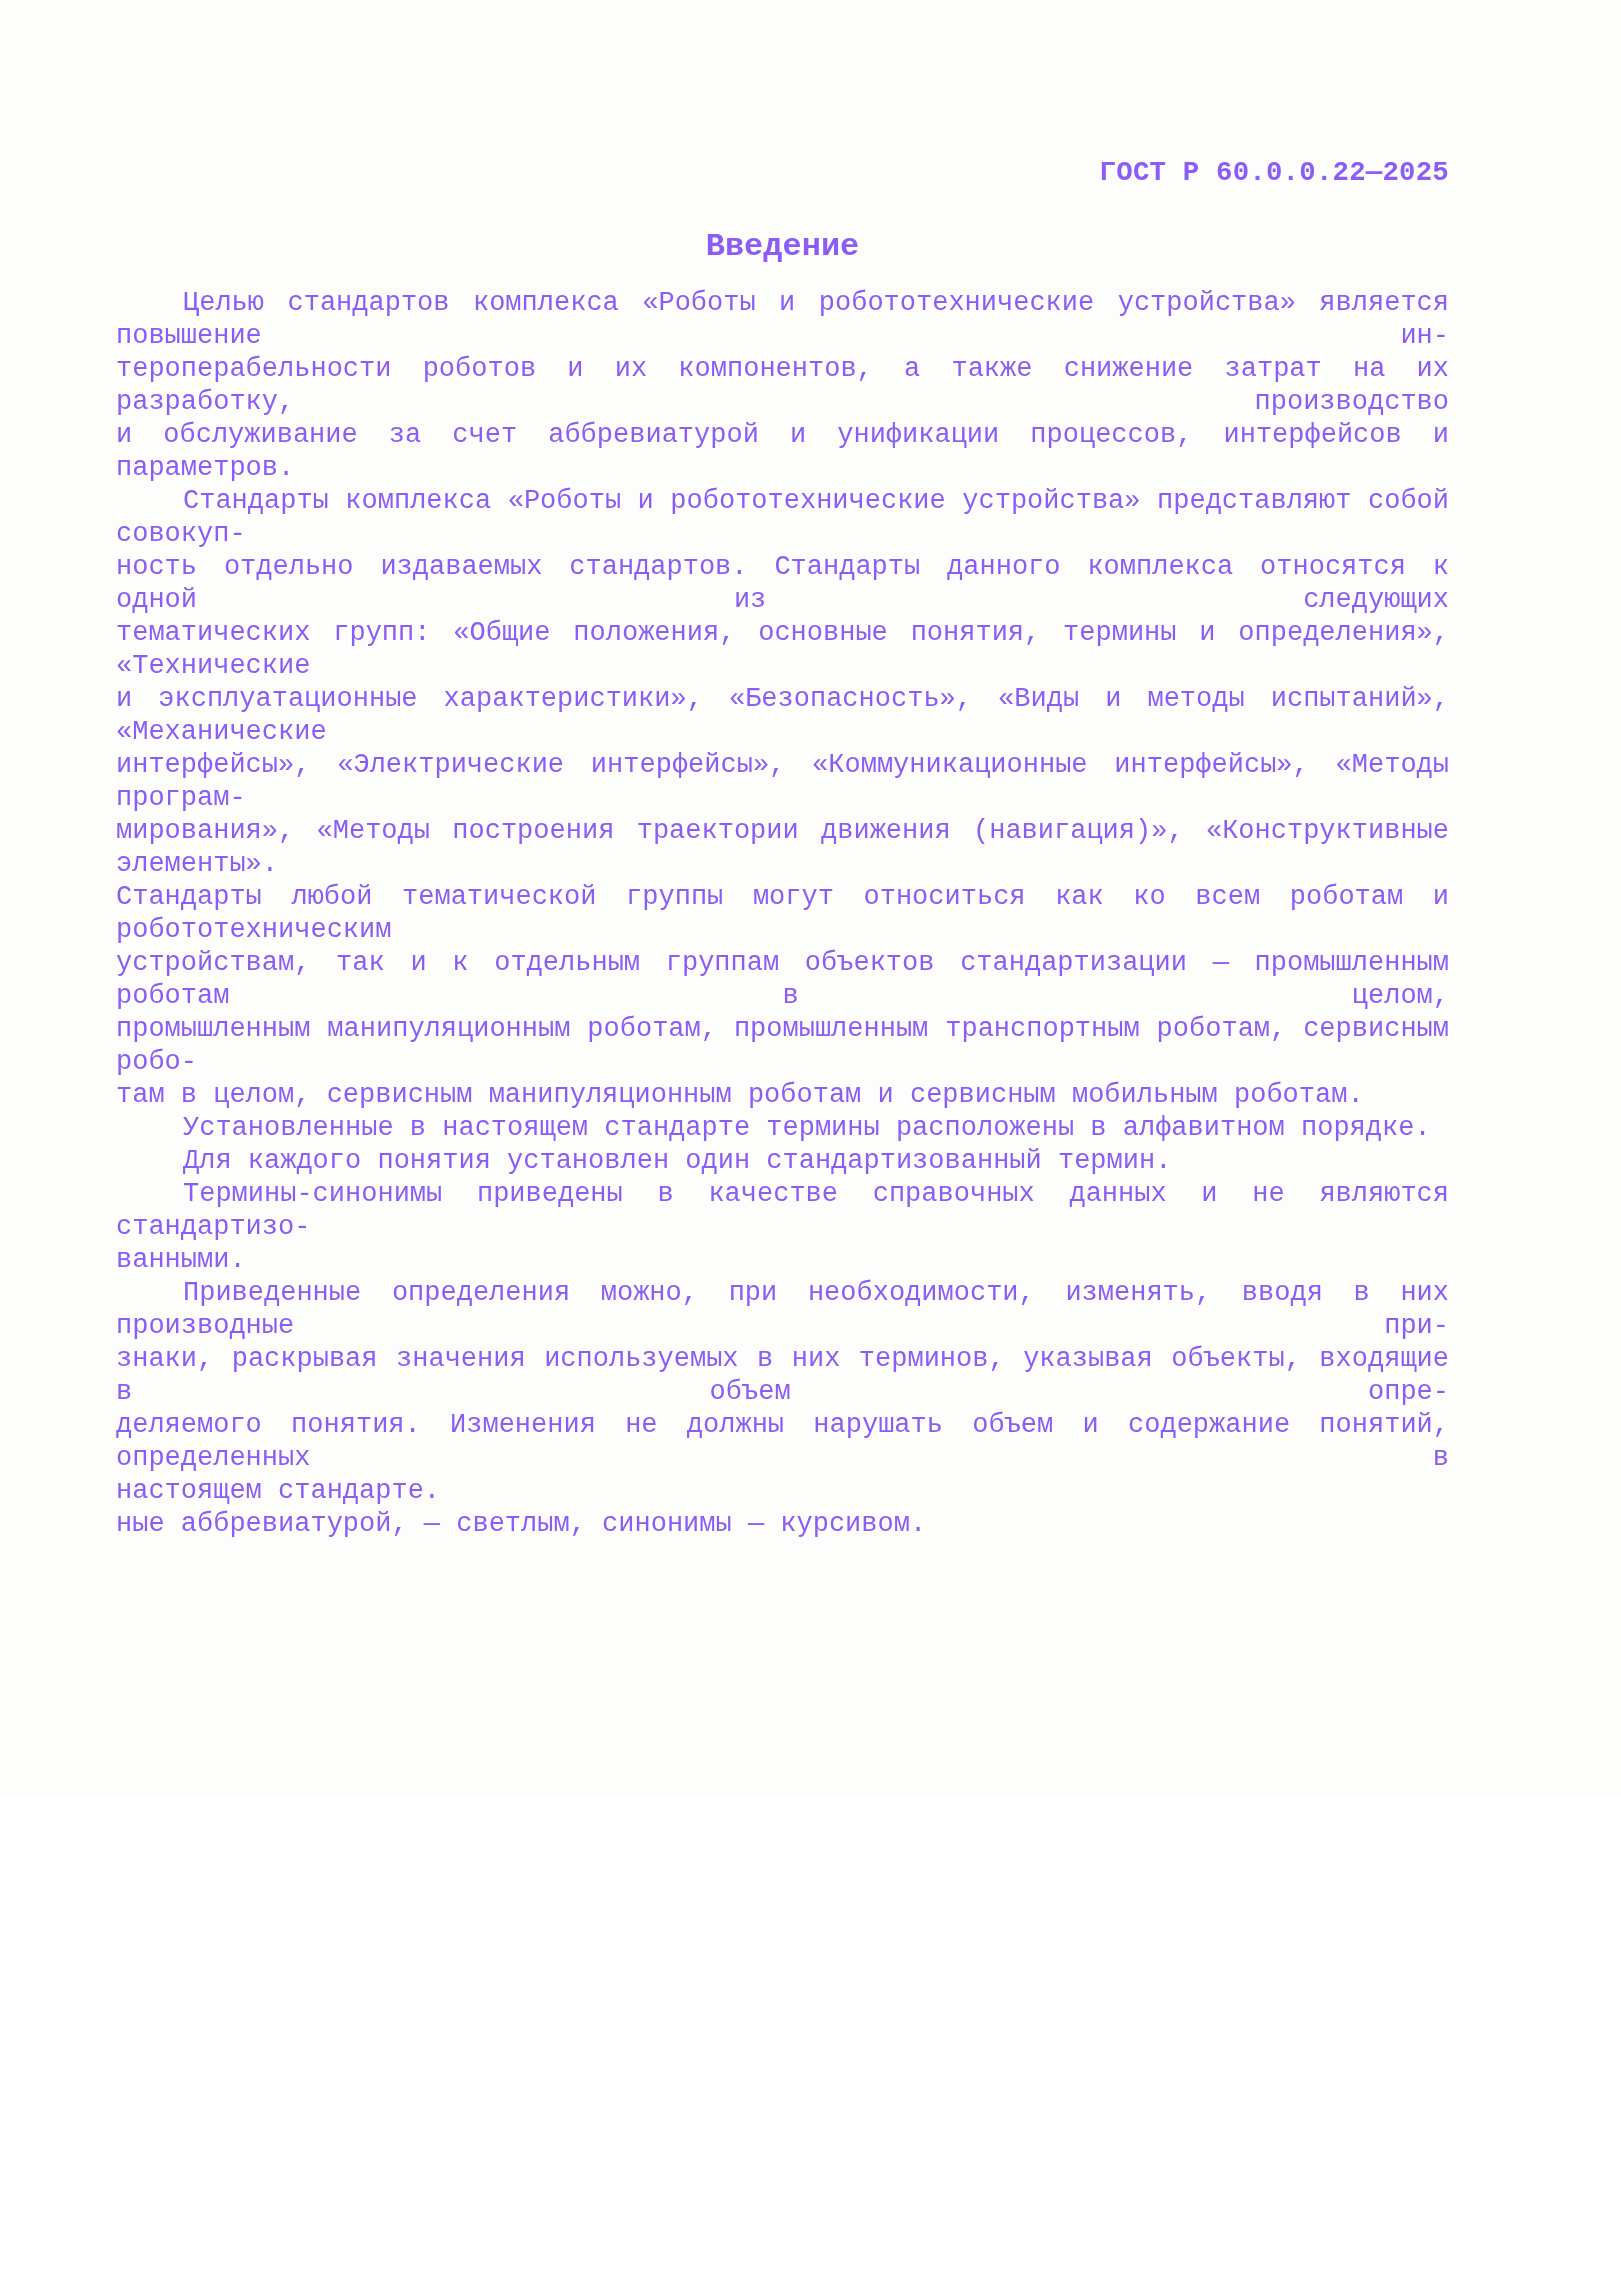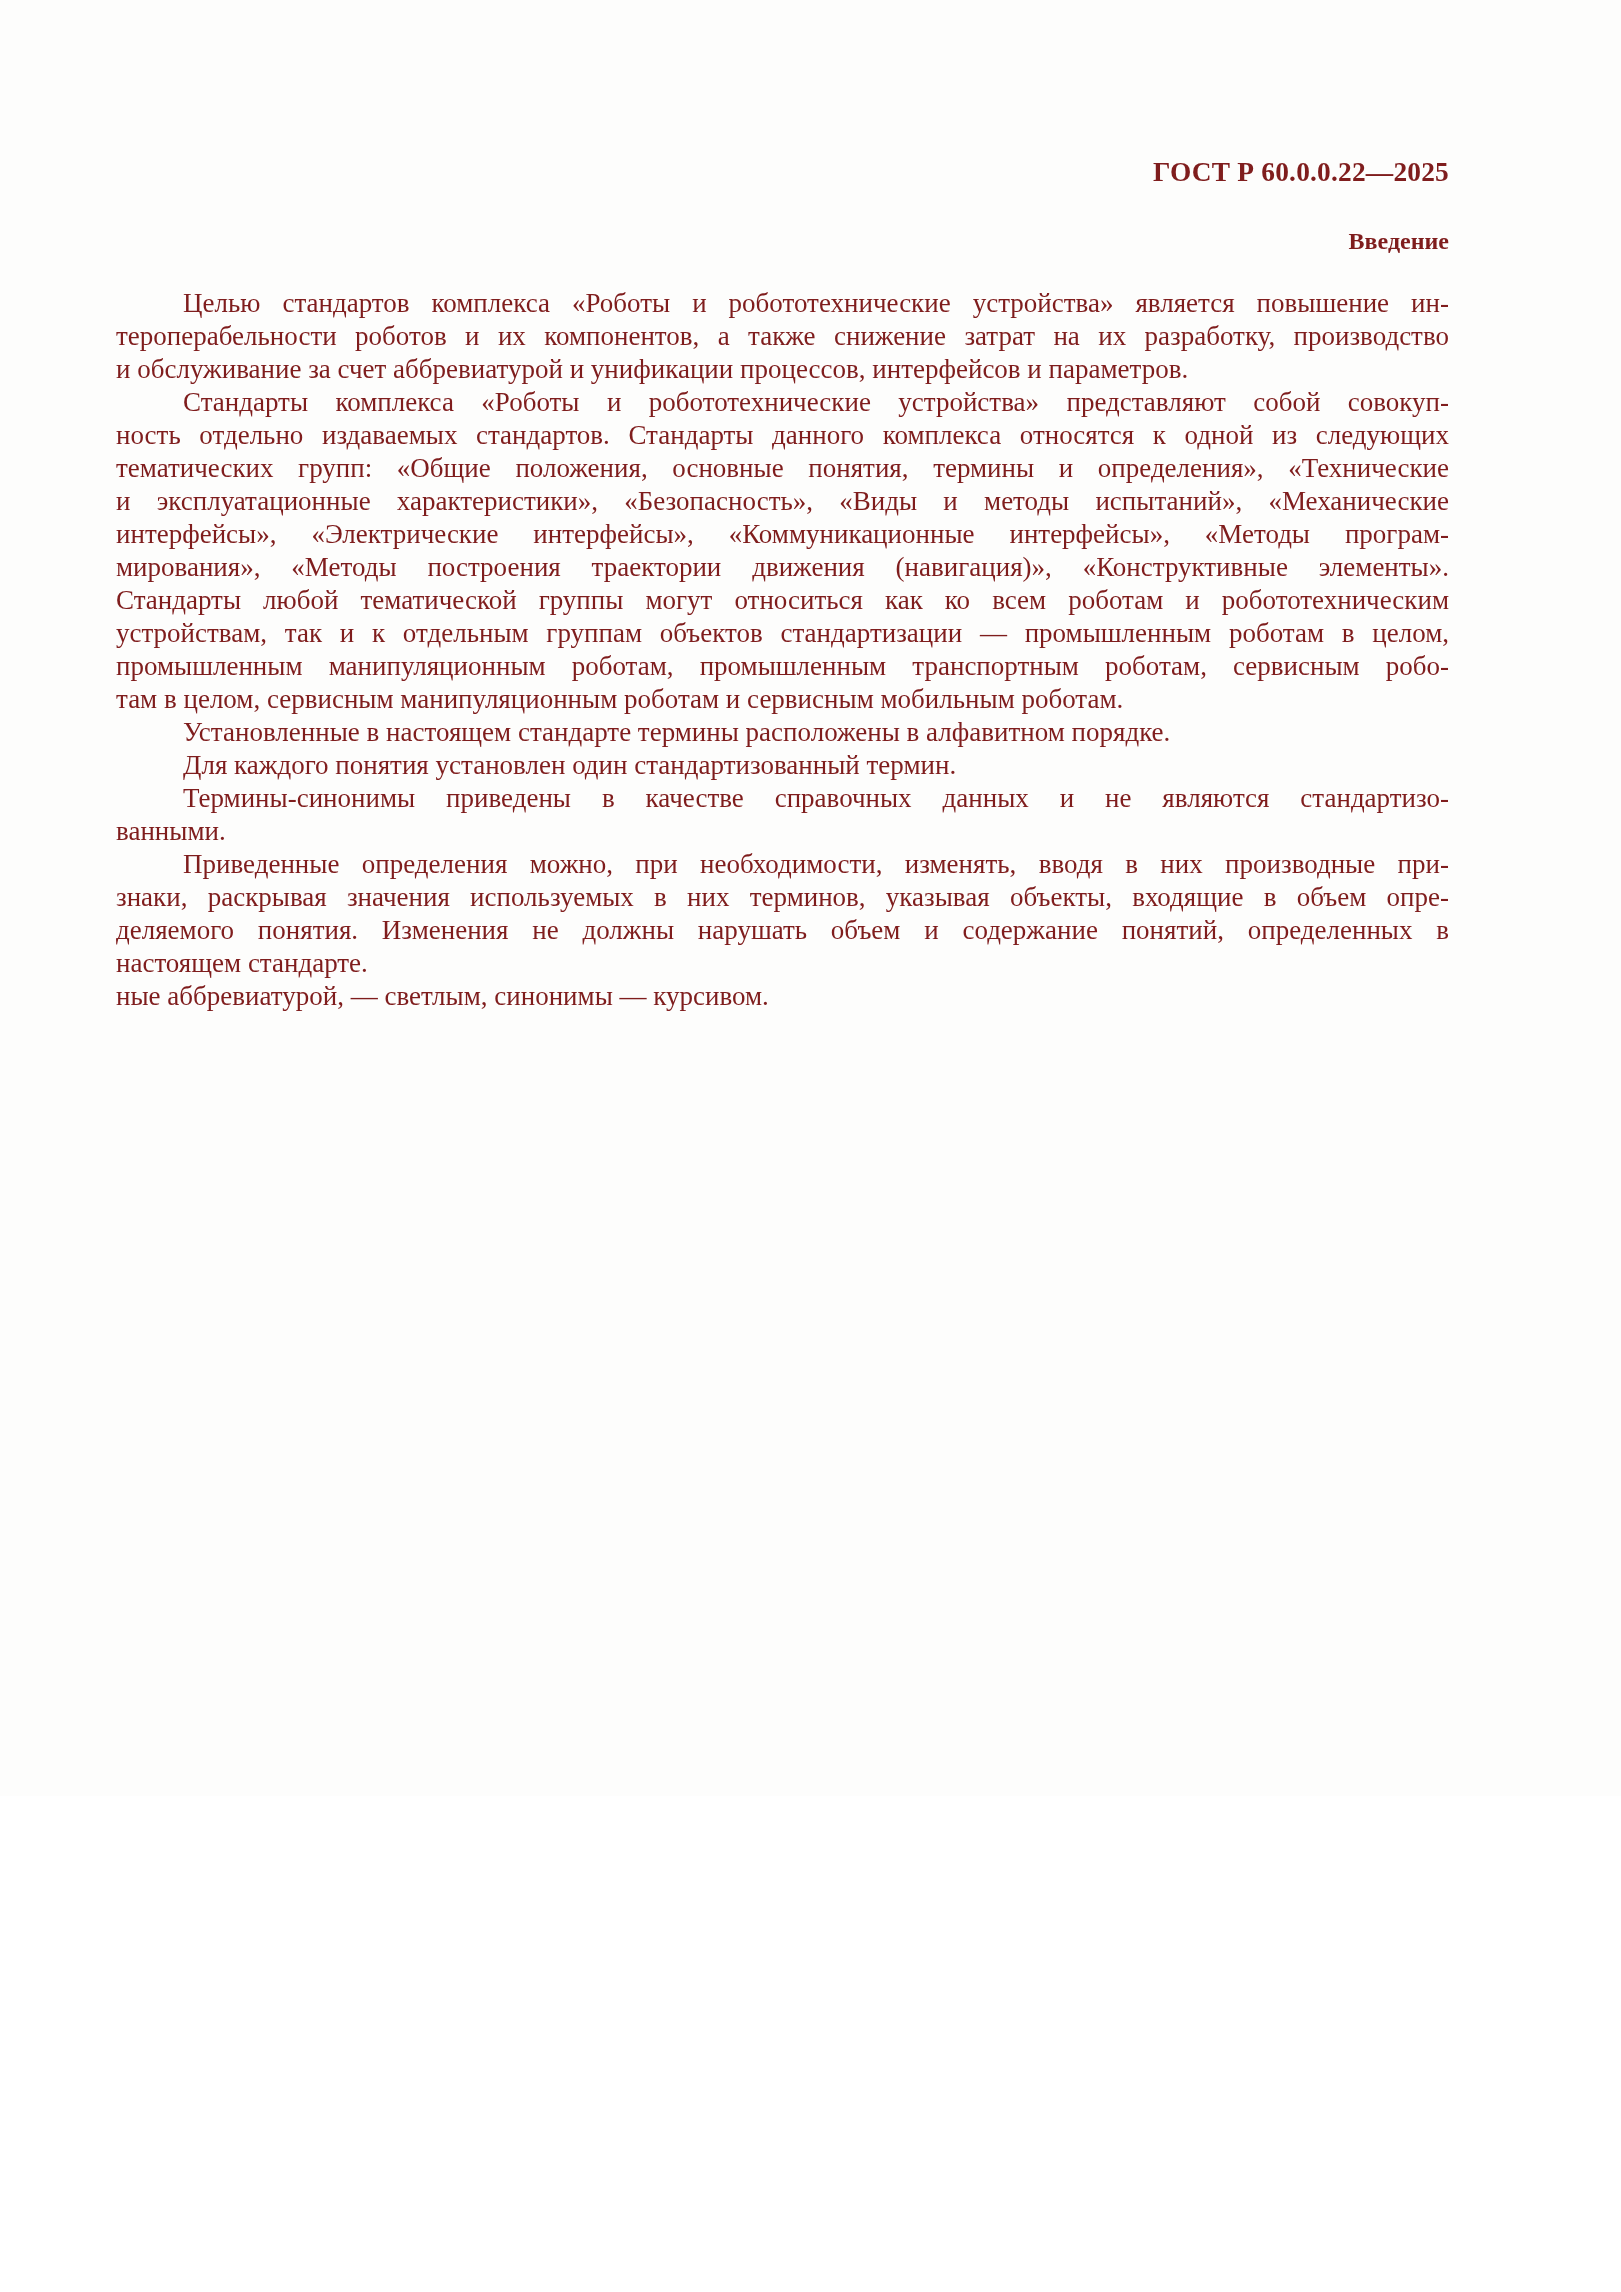--- a/index.html
+++ b/index.html
@@ -5,41 +5,41 @@
   html, body {
     margin: 0;
     padding: 0;
     background: #ffffff;
   }
   .page {
     position: relative;
     width: 1621px;
     height: 1796px;
     background: #fdfdfc;
-    font-family: Liberation Serif, serif;
-    color: #7f1d1d;
+    font-family: Liberation Mono, monospace;
+    color: #8b5cf6;
     overflow: hidden;
   }
   .doc-number {
     position: absolute;
     top: 157px;
     left: 116px;
     width: 1333px;
     text-align: right;
     font-size: 27.4px;
     font-weight: bold;
     letter-spacing: 0.2px;
   }
   .page-title {
     position: absolute;
     top: 228px;
     left: 116px;
     width: 1333px;
-    text-align: right;
-    font-size: 24px;
+    text-align: center;
+    font-size: 32px;
     font-weight: bold;
   }
   .body-text {
     position: absolute;
     top: 287px;
     left: 116px;
     width: 1333px;
     font-size: 27px;
     line-height: 33px;
   }

